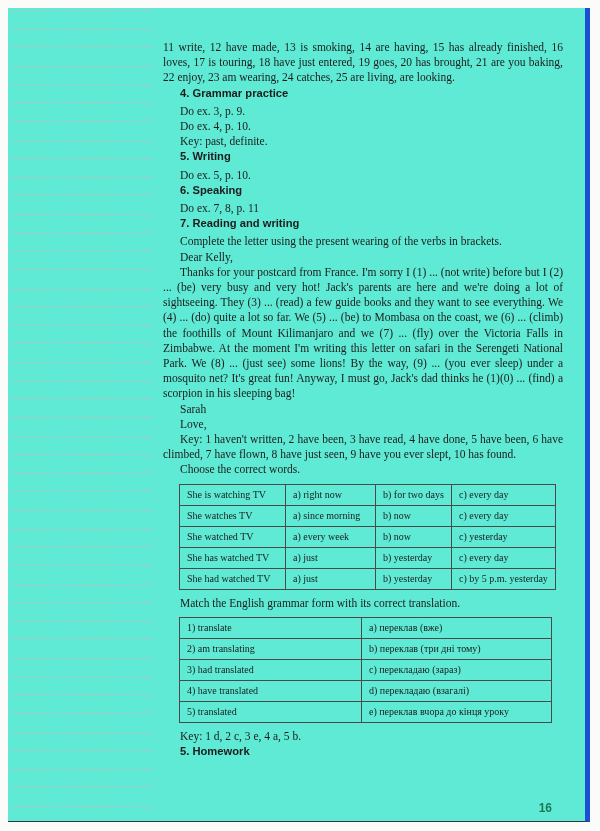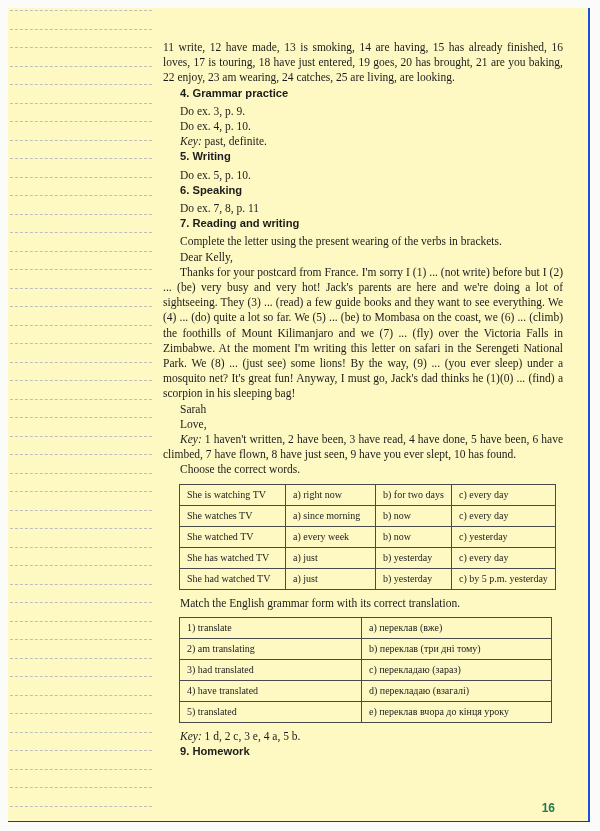--- a/index.html
+++ b/index.html
@@ -7,22 +7,22 @@
   body {
     background: #fbfbfa;
     font-family: "Liberation Serif", serif;
     color: #1c1c1c;
     position: relative;
     overflow: hidden;
   }
   .page {
     position: absolute;
     left: 8px; top: 8px; right: 10px; bottom: 9px;
-    background: #fef9c3;
-    border-right: 2px solid #1d4ed8;
+    background: #5eead4;
+    border-right: 5px solid #1d4ed8;
     border-bottom: 1px solid #3a3a3a;
   }
   .margin-lines {
     position: absolute;
     left: 2px; top: 2px;
     width: 142px;
     height: calc(100% - 6px);
     overflow: hidden;
   }
   .mline { height: 18.5px; border-top: 1px dashed #bdbdbd; }
@@ -37,21 +37,21 @@
     font-family: "Liberation Sans", sans-serif;
     font-weight: bold;
     font-size: 11.2px;
     padding-left: 17px;
     margin-top: 0;
     margin-bottom: 3px;
   }
   .line { padding-left: 17px; }
   .para { text-indent: 17px; text-align: justify; }
   .flush { text-indent: 0; }
-  .key-label { font-style: italic; }
+  .key-label { }
   .tbl {
     border-collapse: collapse;
     table-layout: fixed;
     margin: 6px 0 6px 16px;
     font-size: 10px;
     line-height: 12px;
     border-radius: 21px;
   }
   .tbl td {
     border: 1px solid #4a4a4a;
@@ -222,21 +222,21 @@
             <td>5) translated</td>
             <td>e) переклав вчора до кінця уроку</td>
           </tr>
         </tbody>
       </table>
 
       <p class="line flush"><span class="key-label">Key:</span> <span>1 d, 2 c, 3 e, 4 a, 5 b.</span></p>
     </section>
 
     <section>
-      <p class="h">9. Homework</p>
+      <p class="h">5. Homework</p>
 
     </section>
 
   </div>
 
   <div class="page-number" style="color: rgb(30, 122, 85);">16</div>
 
 </div>
 
 </body></html>

